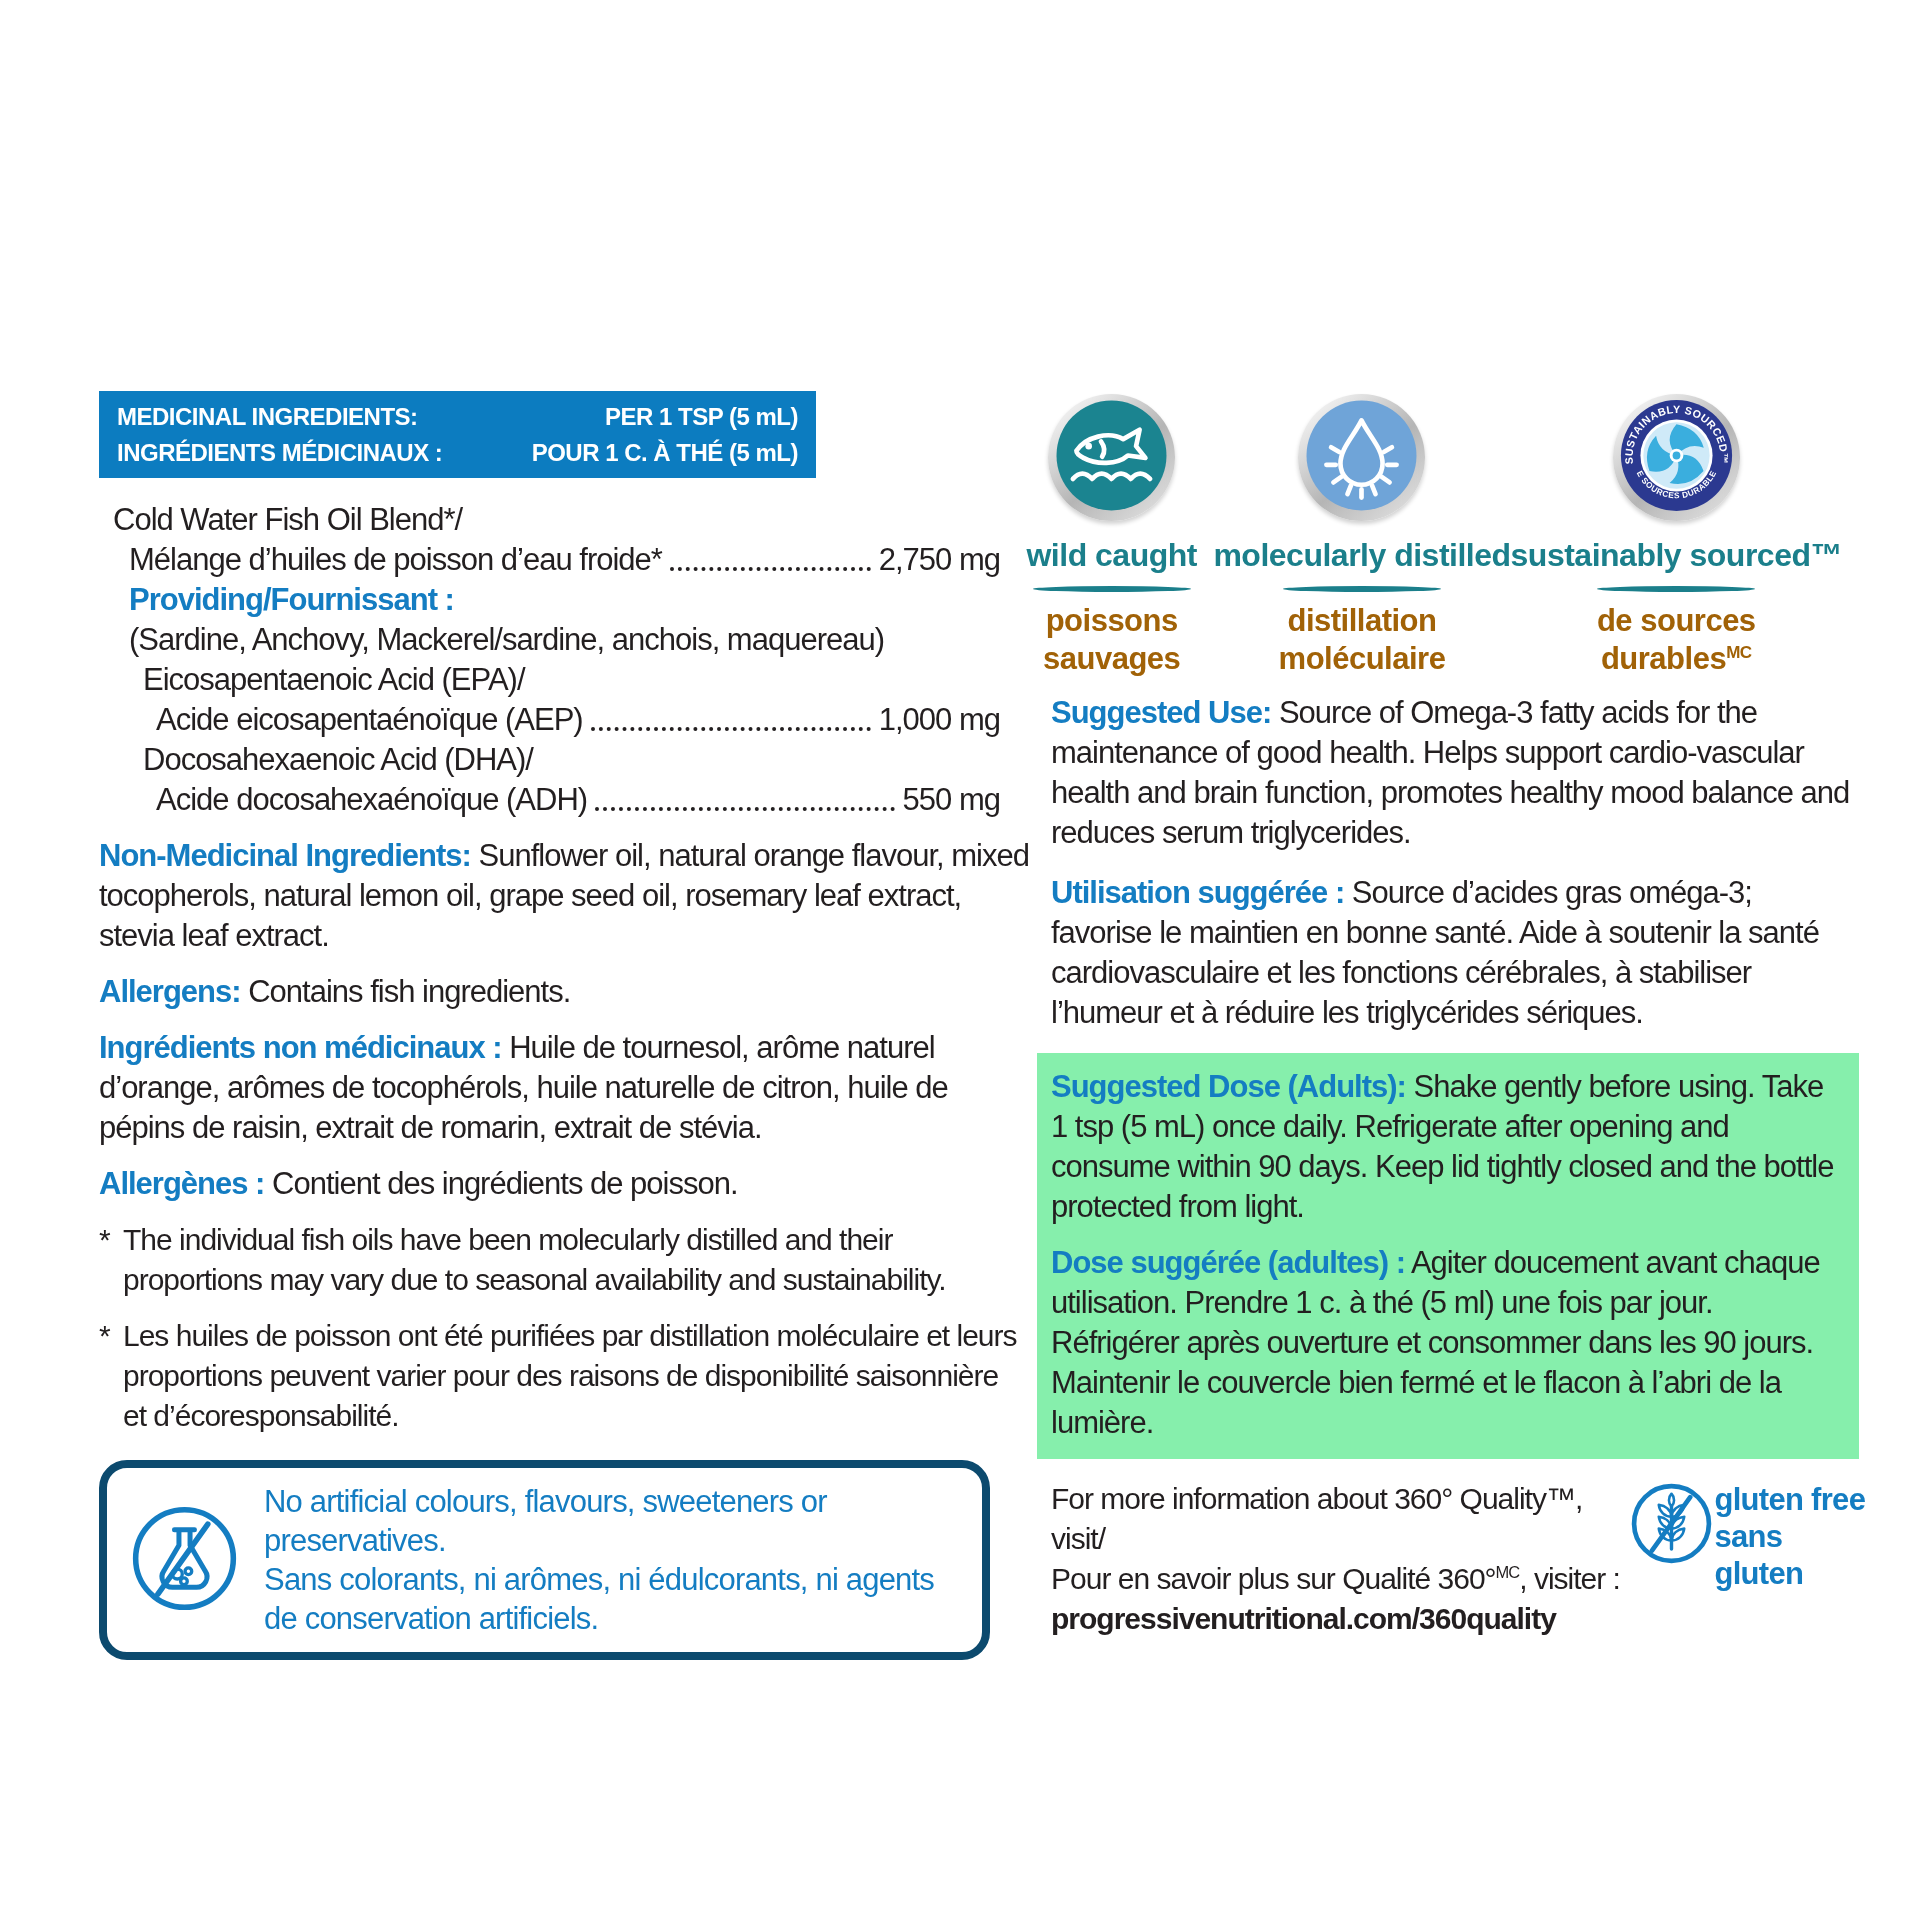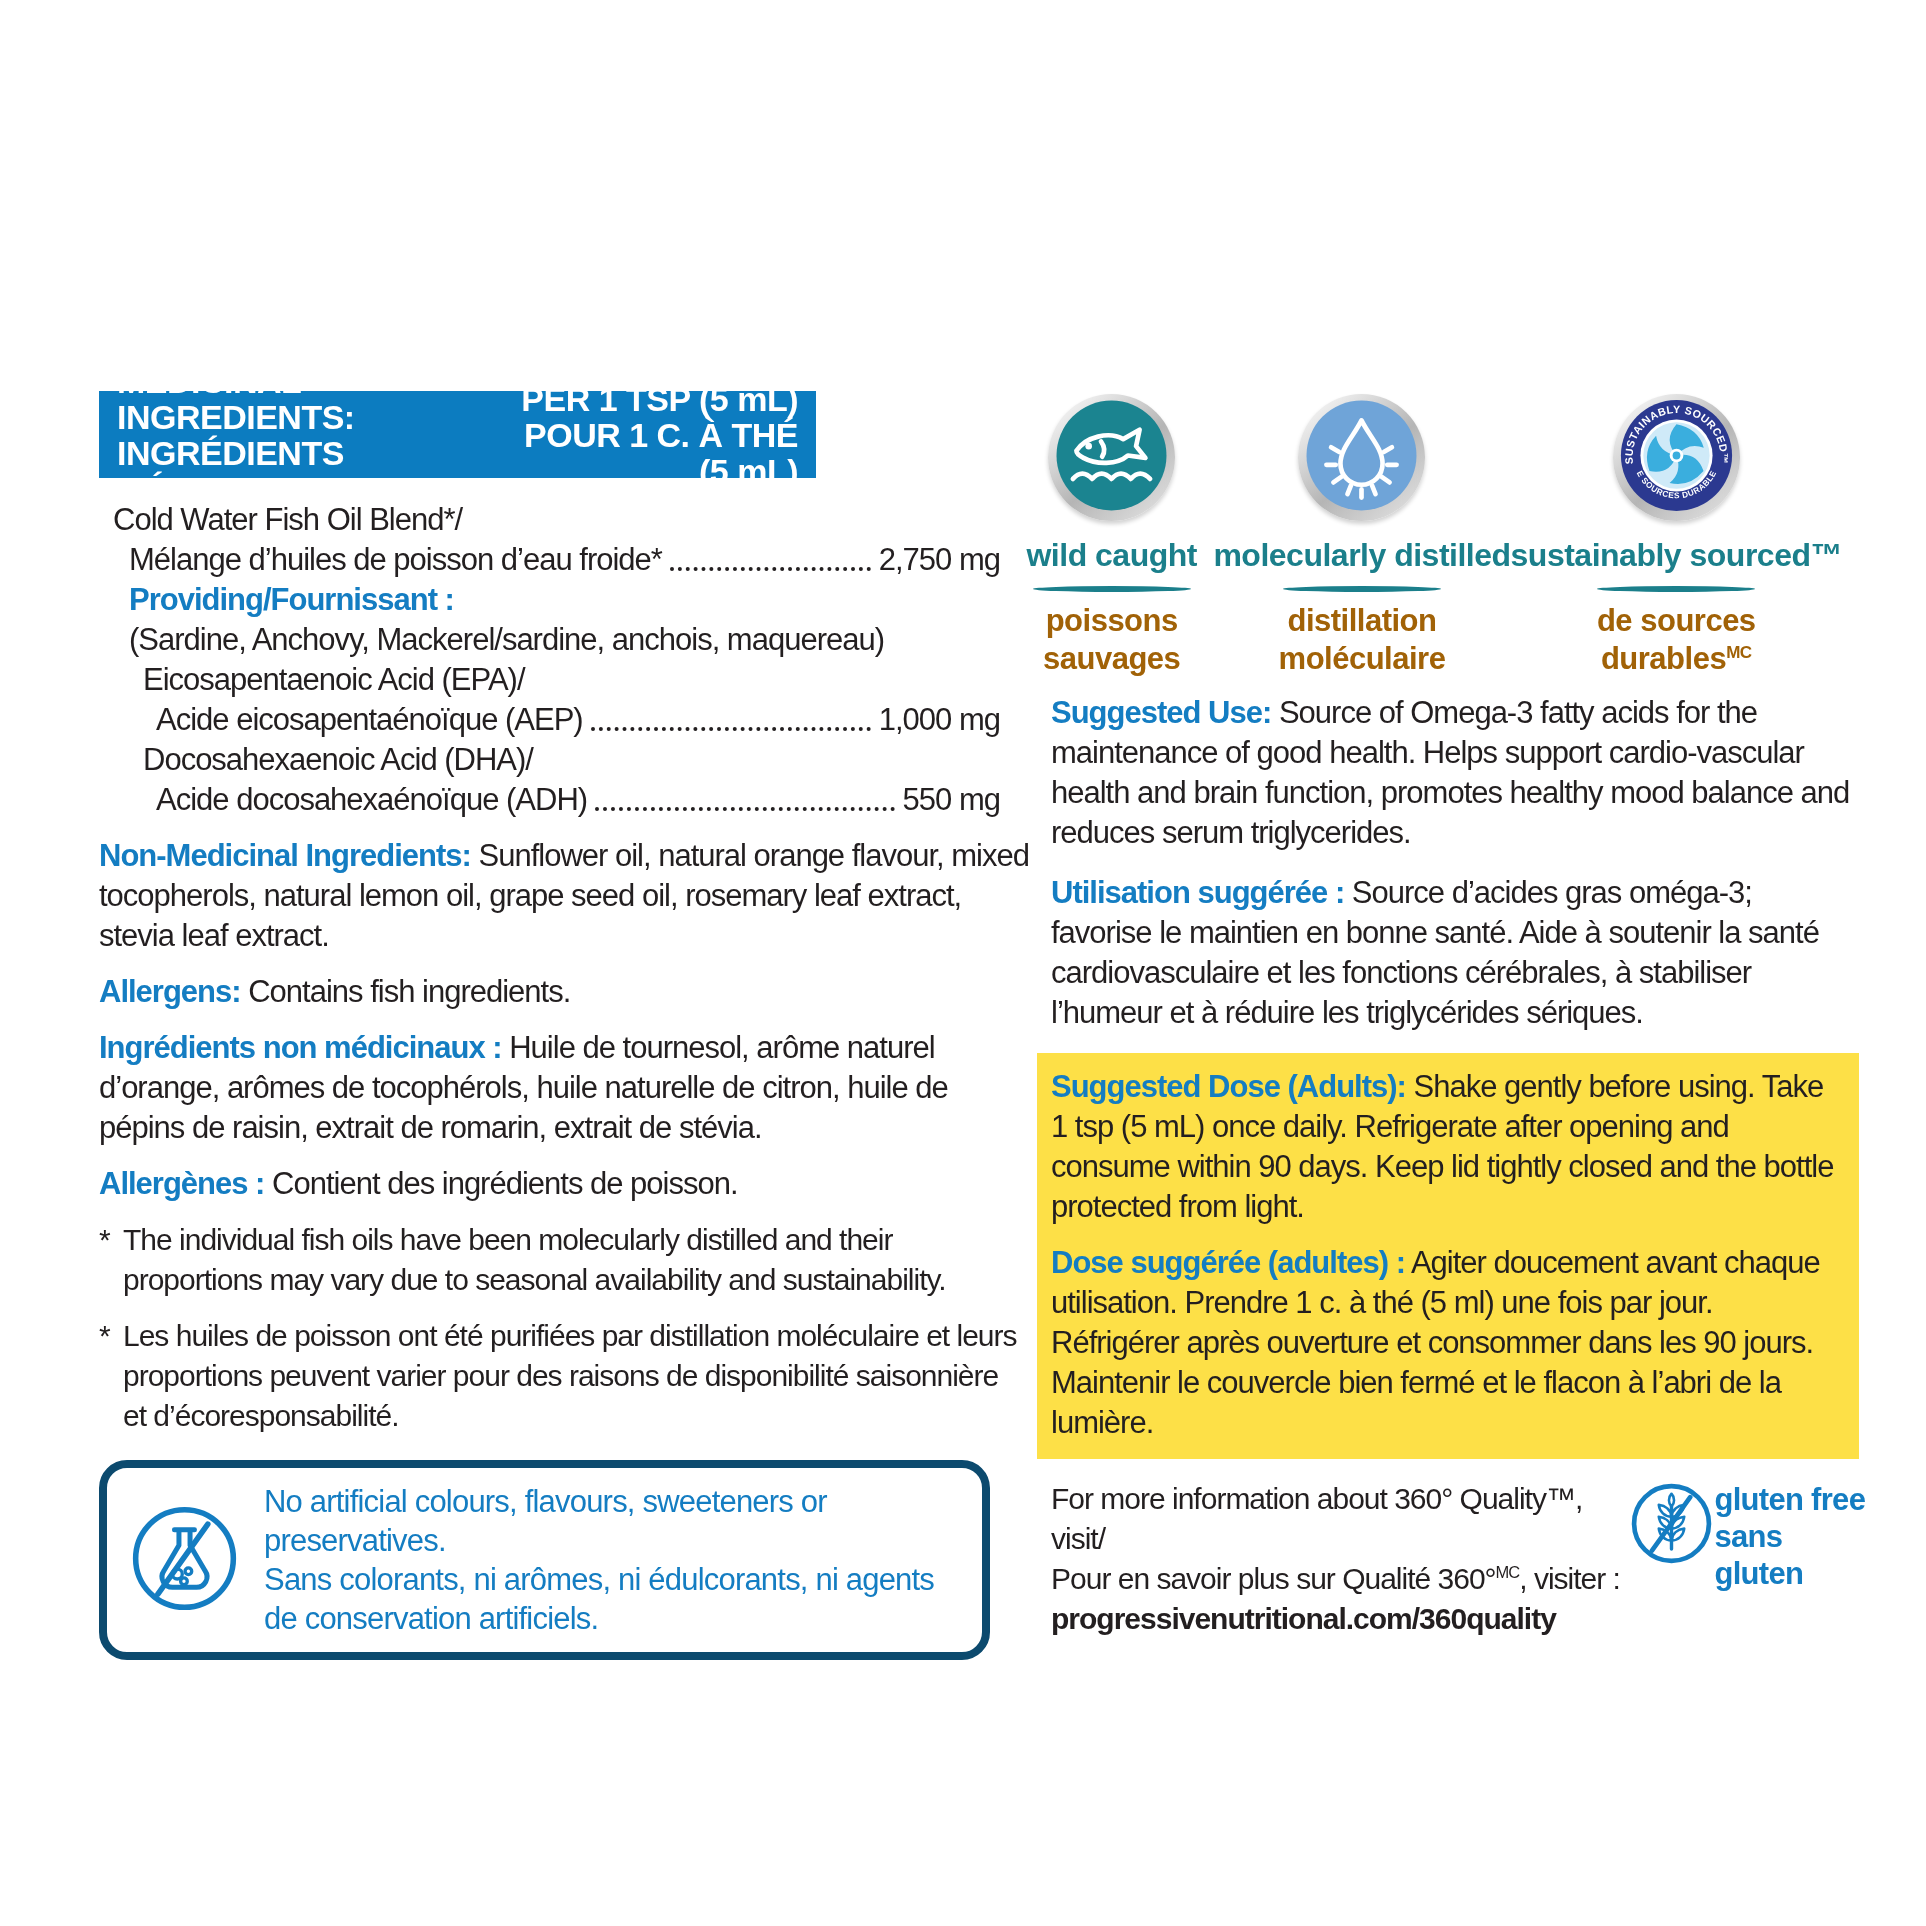--- a/index.html
+++ b/index.html
@@ -8,21 +8,21 @@
     font-family:"Liberation Sans", sans-serif;color:#231f20;
     -webkit-font-smoothing:antialiased;
   }
   .blue{color:#147dc2;font-weight:bold;}
   
   .left-col{position:absolute;left:99px;top:391px;width:935px;}
   .bar{
     width:717px;height:87px;background:#0c7cc0;color:#ffffff;
     display:flex;justify-content:space-between;align-items:center;
     padding:16px 18px;box-sizing:border-box;
-    font-weight:bold;font-size:34px;line-height:36px;letter-spacing:-0.5px;
+    font-weight:bold;font-size:24px;line-height:36px;letter-spacing:-0.5px;
   }
   .bar-right{text-align:right;}
   .ing{margin-top:22px;font-size:31px;line-height:40px;letter-spacing:-1px;width:901px;}
   .ind1{padding-left:14px;}
   .ind2{padding-left:30px;}
   .ind3{padding-left:44px;}
   .ind4{padding-left:57px;}
   .ing-row{display:flex;}
   .ing-row .lbl{white-space:nowrap;flex:none;}
   .dots{flex:1;border-bottom:4px dotted #231f20;margin:0 8px 9px 8px;min-width:30px;}
@@ -44,21 +44,21 @@
     background:linear-gradient(140deg,#f4f4f4 10%,#b5b5b5 55%,#e2e2e2 95%);
     display:flex;align-items:center;justify-content:center;
     box-shadow:0 3px 4px rgba(0,0,0,0.18);
   }
   .badge-en{margin-top:16px;color:#1b7f8b;font-size:32px;font-weight:600;letter-spacing:-0.5px;white-space:nowrap;}
   .badge-div{width:158px;height:6px;border-radius:50%;background:#1b7f8b;margin:12px auto 10px;}
   .badge-fr{color:#a16207;font-size:31px;line-height:38px;font-weight:600;max-width:198px;margin:0 auto;letter-spacing:-0.5px;}
   sup{font-size:55%;vertical-align:super;line-height:0;}
   .right-col{position:absolute;left:1051px;top:693px;width:808px;}
   .para{font-size:31px;line-height:40px;letter-spacing:-1px;margin:0 0 20px 0;}
-  .dose-box{background:#fde047;width:822px;margin-left:-14px;box-sizing:border-box;padding:14px 18px 16px 14px;}
+  .dose-box{background:#86efac;width:822px;margin-left:-14px;box-sizing:border-box;padding:14px 18px 16px 14px;}
   .dose-box .para{margin-bottom:16px;}
   .dose-box .para:last-child{margin-bottom:0;}
   .footer{display:flex;margin-top:20px;width:822px;justify-content:space-between;align-items:flex-start;}
   .footer-text{font-size:30px;line-height:40px;letter-spacing:-1px;}
   .footer-url{font-weight:bold;}
   .gluten{display:flex;align-items:flex-start;gap:0;margin-top:2px;}
   .gluten-labels{color:#147dc2;font-size:31px;line-height:37px;font-weight:600;letter-spacing:-0.7px;}
   svg text{font-family:"Liberation Sans", sans-serif;}
 </style>
 </head>

